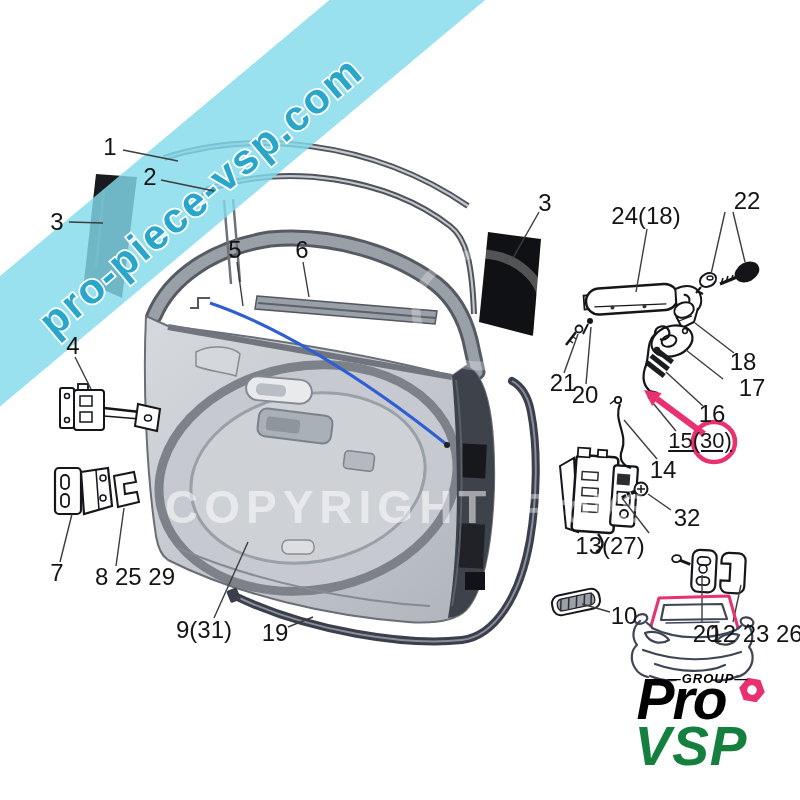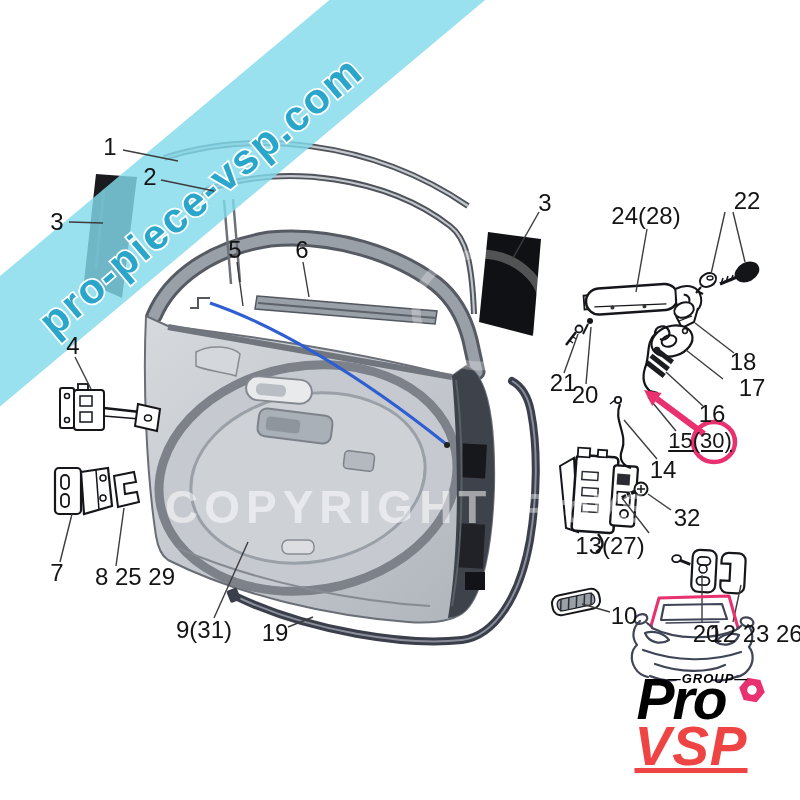--- a/index.html
+++ b/index.html
@@ -14,21 +14,21 @@
              font-family:"Liberation Sans",sans-serif;}
   .ghost-text{font-weight:bold;font-size:46px;letter-spacing:6px;
               fill:rgba(255,255,255,0.52);font-family:"Liberation Sans",sans-serif;}
   .ghost-logo{font-weight:bold;font-style:italic;font-size:42px;letter-spacing:0px;
               fill:rgba(255,255,255,0.42);font-family:"Liberation Sans",sans-serif;}
   .logo-group{position:absolute;z-index:3;transform:translate(-50%,-50%);
               font-size:13px;font-weight:bold;font-style:italic;color:#000000;letter-spacing:1px;}
   .logo-pro{position:absolute;z-index:3;transform:translate(-50%,-50%);
             font-size:57px;font-weight:bold;font-style:italic;color:#000000;letter-spacing:-2px;}
   .logo-vsp{position:absolute;z-index:3;transform:translate(-50%,-50%);
-            font-size:55px;font-weight:bold;font-style:italic;color:#ef4444;letter-spacing:1px;text-decoration:underline;}
+            font-size:55px;font-weight:bold;font-style:italic;color:#15803d;letter-spacing:1px;}
 </style>
 </head>
 <body>
 
 <div class="stage">
 
 <svg class="art" width="800" height="800" viewBox="0 0 800 800">
   <defs>
     <linearGradient id="doorGrad" x1="0" y1="0" x2="1" y2="1">
       <stop offset="0" stop-color="#d6d9dd"></stop>
@@ -316,20 +316,20 @@
 <div class="plabel" style="left:756px;top:634px">12 23 26</div>
 <div class="plabel" style="left:610px;top:546px">13(27)</div>
 <div class="plabel" style="left:663px;top:470px">14</div>
 <div class="plabel small" style="left:700px;top:441px">15(30)</div>
 <div class="plabel" style="left:712px;top:414px">16</div>
 <div class="plabel" style="left:752px;top:388px">17</div>
 <div class="plabel" style="left:743px;top:362px">18</div>
 <div class="plabel" style="left:585px;top:395px">20</div>
 <div class="plabel" style="left:563px;top:383px">21</div>
 <div class="plabel" style="left:747px;top:201px">22</div>
-<div class="plabel" style="left:646px;top:216px">24(28)</div>
+<div class="plabel" style="left:646px;top:216px">24(18)</div>
 <div class="plabel" style="left:687px;top:518px">32</div>
 
 <div class="logo-group" style="left:708px;top:678px">—GROUP—</div>
 <div class="logo-pro" style="left:681px;top:699px">Pro</div>
 <div class="logo-vsp" style="left:691px;top:746px">VSP</div>
 
 </div>
 
 </body></html>

